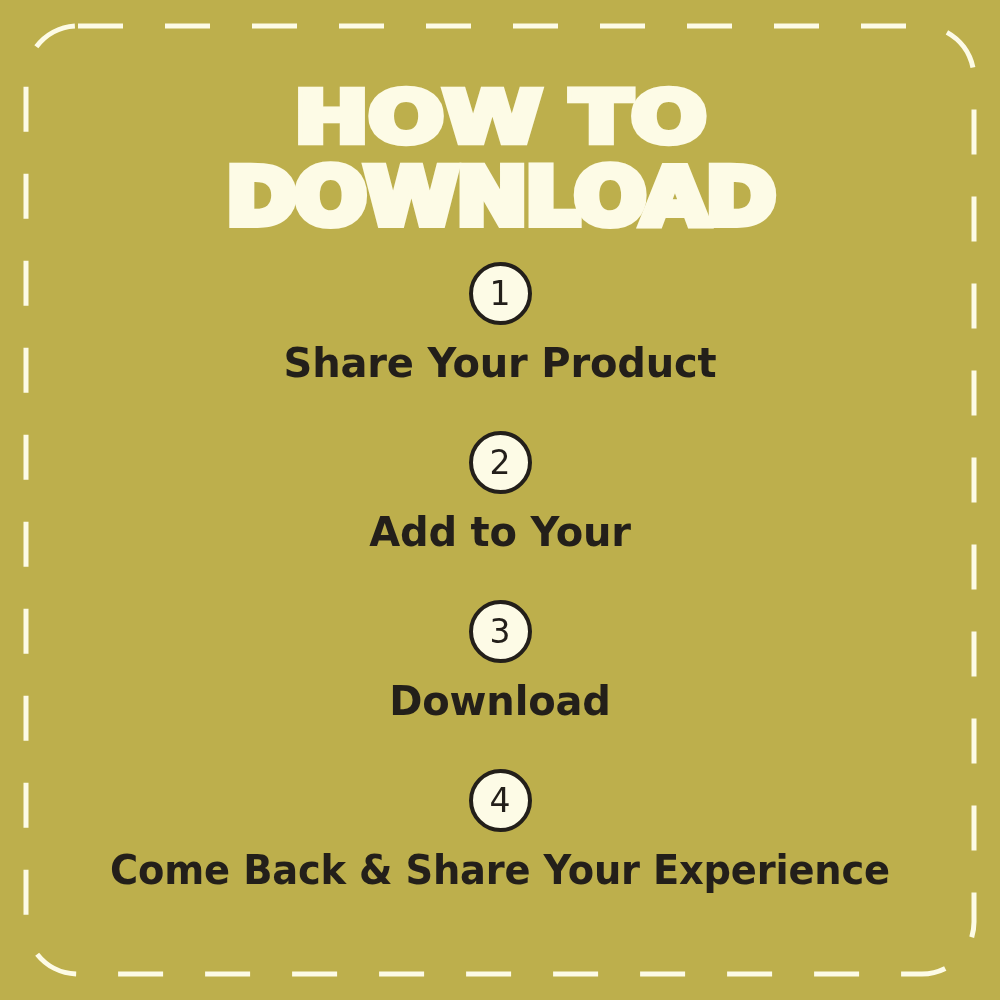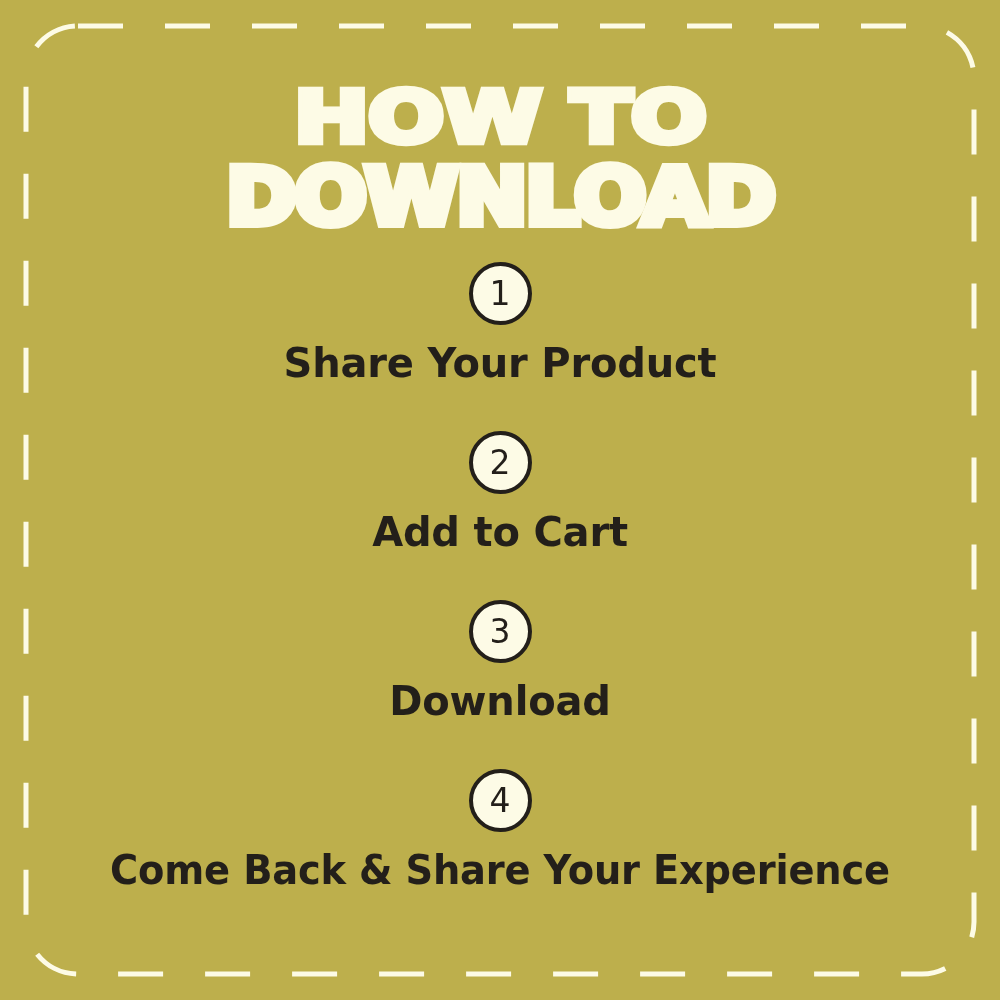--- a/index.html
+++ b/index.html
@@ -129,21 +129,21 @@
       <div class="step-badge">
         <span class="step-number">1</span>
       </div>
       <span class="step-label">Share Your Product</span>
     </div>
 
     <div class="step">
       <div class="step-badge">
         <span class="step-number">2</span>
       </div>
-      <span class="step-label">Add to Cart</span>
+      <span class="step-label">Add to Your</span>
     </div>
 
     <div class="step">
       <div class="step-badge">
         <span class="step-number">3</span>
       </div>
       <span class="step-label">Download</span>
     </div>
 
     <div class="step">

